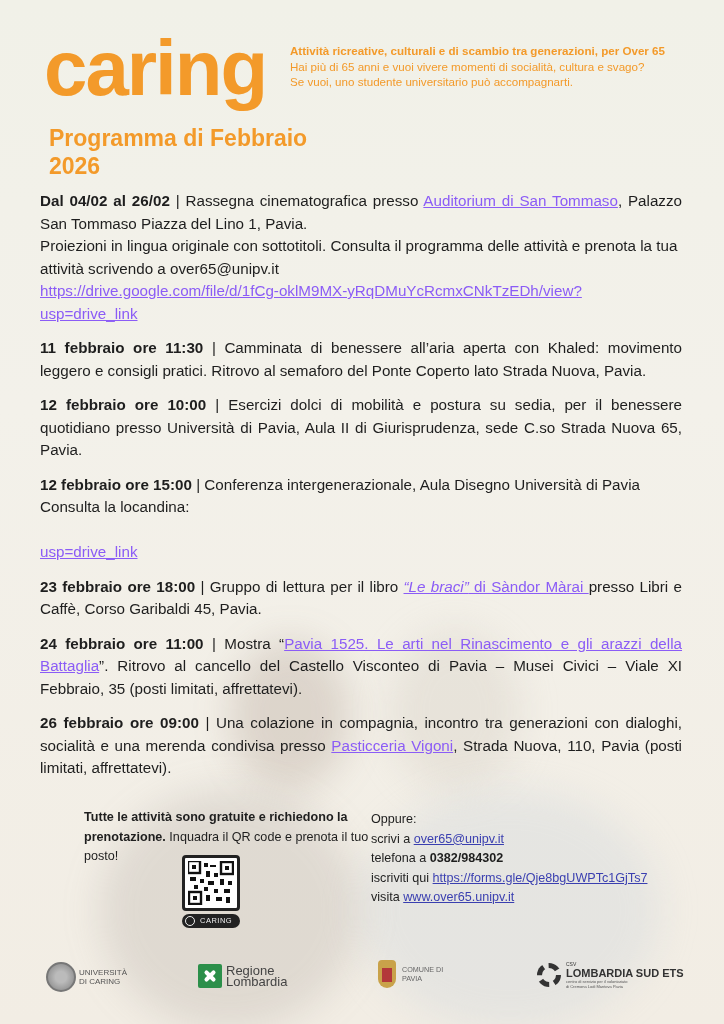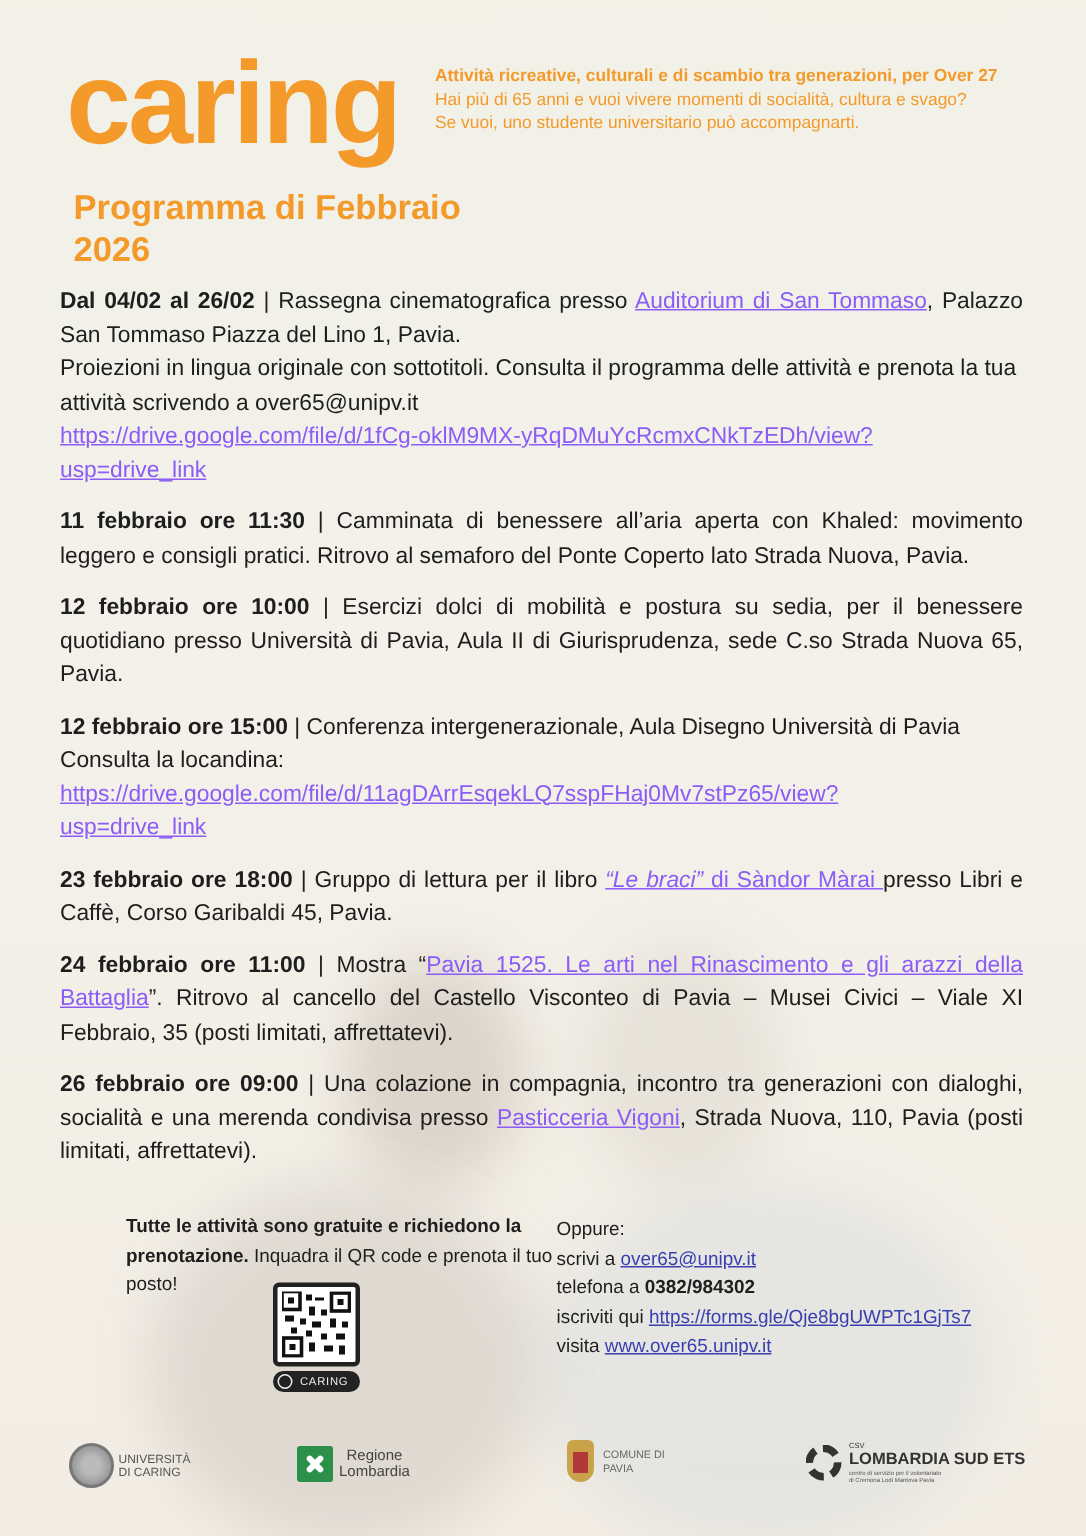--- a/index.html
+++ b/index.html
@@ -50,21 +50,21 @@
 
     .logos { position: absolute; left: 0; top: 958px; width: 724px; height: 40px; }
     .logo-item { position: absolute; display: flex; align-items: center; }
     .unipv { left: 46px; top: 4px; }
     .unipv .seal { width: 30px; height: 30px; border-radius: 50%; border: 2px solid #777; background: radial-gradient(circle, #bbb 30%, #999 70%); }
     .unipv .txt { margin-left: 3px; font-size: 8px; line-height: 9px; color: #555; }
     .rl { left: 198px; top: 6px; }
     .rl .sq { width: 24px; height: 24px; background: #2c8f4a; border-radius: 2px; position: relative; }
     .rl .sq:before, .rl .sq:after { content: ""; position: absolute; left: 5px; top: 10px; width: 14px; height: 4px; background: #fff; border-radius: 2px; transform: rotate(45deg); }
     .rl .sq:after { transform: rotate(-45deg); }
-    .rl .txt { margin-left: 4px; font-size: 10px; line-height: 11px; color: #444; text-align: center; }
+    .rl .txt { margin-left: 4px; font-size: 13px; line-height: 11px; color: #444; }
     .cpv { left: 378px; top: 2px; }
     .cpv .crest { width: 18px; height: 28px; background: #c9a24a; border-radius: 4px 4px 9px 9px; position: relative; }
     .cpv .crest:after { content: ""; position: absolute; left: 4px; top: 8px; width: 10px; height: 14px; background: #b3383a; }
     .cpv .txt { margin-left: 6px; font-size: 7.2px; line-height: 9px; color: #666; }
     .csv { left: 537px; top: 3px; }
     .csv .gear { width: 24px; height: 24px; border-radius: 50%; border: 5px dashed #333; }
     .csv .txt { margin-left: 5px; }
     .csv .small { font-size: 5px; color: #333; line-height: 6px; }
     .csv .big { font-size: 11px; font-weight: bold; color: #333; line-height: 12px; }
     .csv .tiny { font-size: 4px; color: #555; line-height: 5px; }
@@ -75,21 +75,21 @@
 <div class="bg-photo">
   <div class="p" style="left:230px;top:640px;width:120px;height:150px;background:rgba(120,95,75,0.18);"></div>
   <div class="p" style="left:390px;top:630px;width:130px;height:160px;background:rgba(200,190,180,0.25);"></div>
   <div class="p" style="left:100px;top:790px;width:260px;height:240px;background:rgba(140,130,120,0.18);"></div>
   <div class="p" style="left:360px;top:790px;width:300px;height:240px;background:rgba(190,205,215,0.25);"></div>
 </div>
 
 <header class="header">
   <div class="logo">caring</div>
   <div class="tagline">
-    <span class="t1">Attività ricreative, culturali e di scambio tra generazioni, per Over 27</span>
+    <span class="t1">Attività ricreative, culturali e di scambio tra generazioni, per Over 65</span>
     <span class="t2">Hai più di 65 anni e vuoi vivere momenti di socialità, cultura e svago?</span>
     <span class="t3">Se vuoi, uno studente universitario può accompagnarti.</span>
   </div>
 </header>
 
 <h1 class="prog-title">
   <span>Programma di Febbraio</span><br>
   <span>2026</span>
 </h1>
 
@@ -104,21 +104,21 @@
     <span class="when">11 febbraio ore 11:30</span><span> | </span><span>Camminata di benessere all’aria aperta con Khaled: movimento leggero e consigli pratici. Ritrovo al semaforo del Ponte Coperto lato Strada Nuova, Pavia.</span>
   </p>
 
   <p class="event">
     <span class="when">12 febbraio ore 10:00</span><span> | </span><span>Esercizi dolci di mobilità e postura su sedia, per il benessere quotidiano presso Università di Pavia, Aula II di Giurisprudenza, sede C.so Strada Nuova 65, Pavia.</span>
   </p>
 
   <p class="event">
     <span class="when">12 febbraio ore 15:00</span><span> | </span><span>Conferenza intergenerazionale, Aula Disegno Università di Pavia</span>
     <span class="sub">Consulta la locandina:</span>
-    <a href="#" class="link-line"><span>https://drive.google.com/file/d/11agDArrEsqekLQ7sspFHaj0Mv7stPz65/view?</span><br><span>usp=drive_link</span></a>
+    <a href="#" class="link-line"><br><span>usp=drive_link</span></a>
   </p>
 
   <p class="event">
     <span class="when">23 febbraio ore 18:00</span><span> | </span><span>Gruppo di lettura per il libro </span><a href="#"><i>“Le braci”</i><span> di Sàndor Màrai </span></a><span>presso Libri e Caffè, Corso Garibaldi 45, Pavia.</span>
   </p>
 
   <p class="event">
     <span class="when">24 febbraio ore 11:00</span><span> | </span><span>Mostra “</span><a href="#">Pavia 1525. Le arti nel Rinascimento e gli arazzi della Battaglia</a><span>”. Ritrovo al cancello del Castello Visconteo di Pavia – Musei Civici – Viale XI Febbraio, 35 (posti limitati, affrettatevi).</span>
   </p>
 

